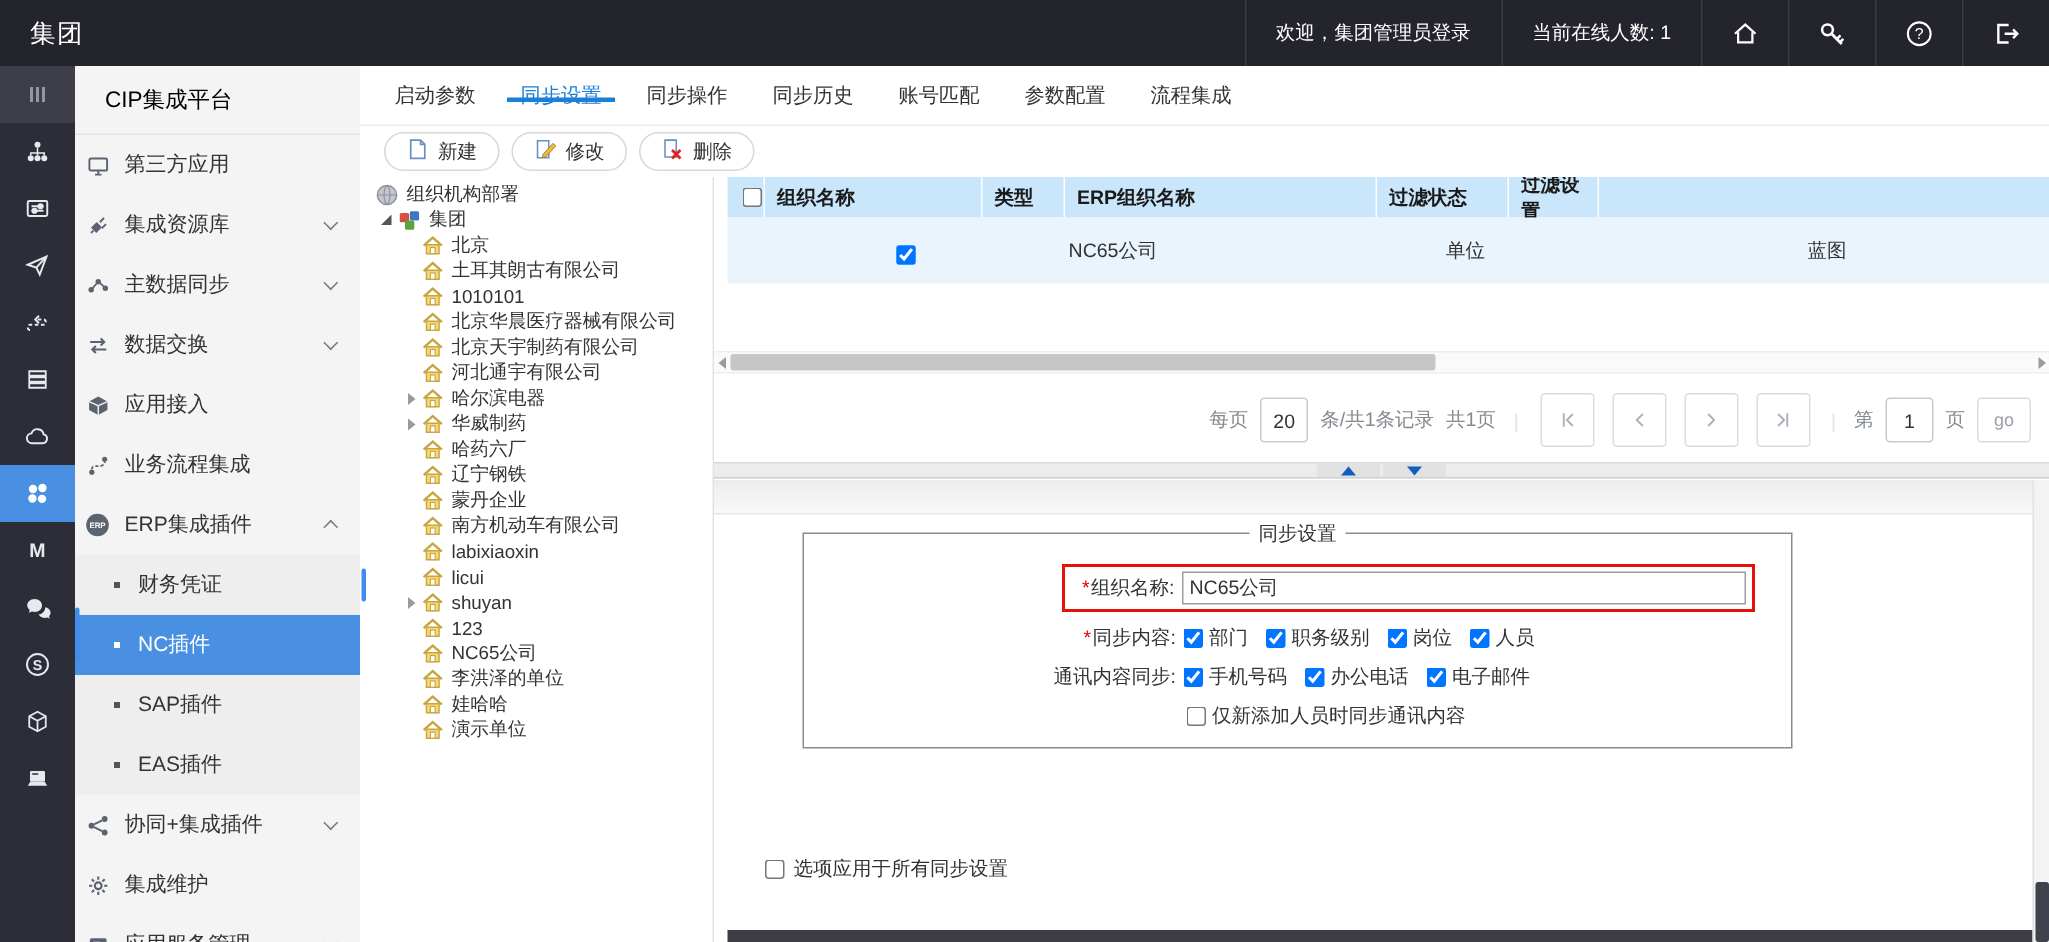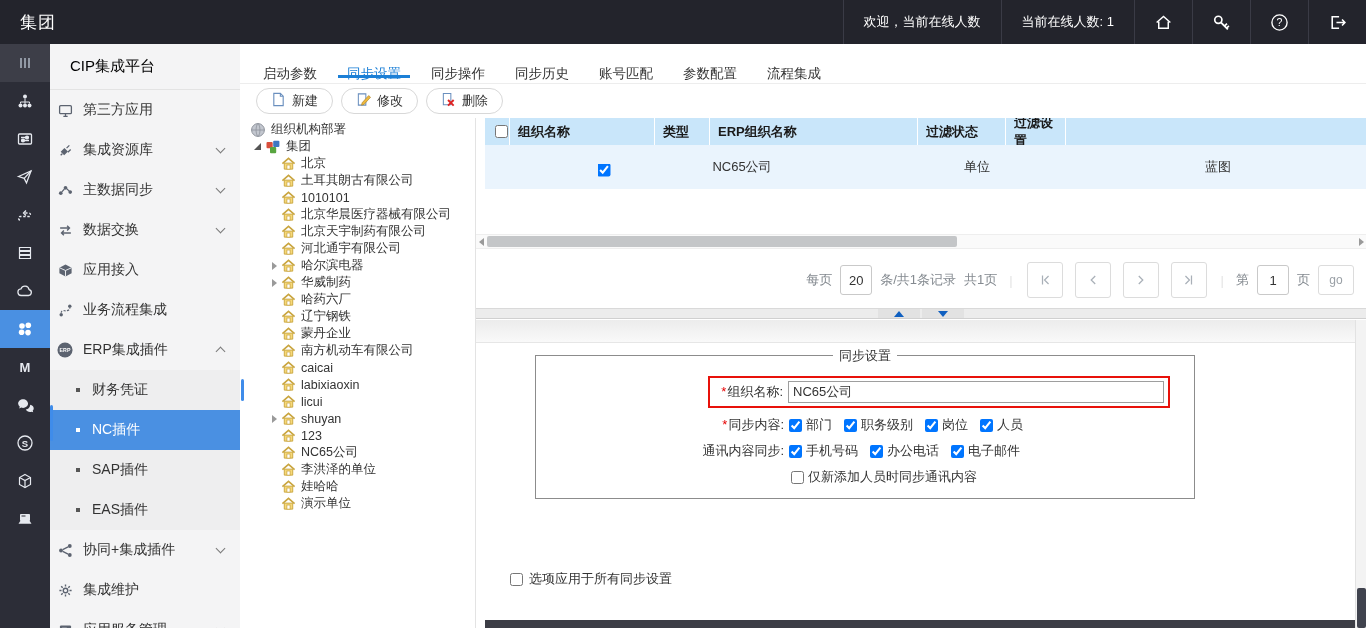--- a/index.html
+++ b/index.html
@@ -33,21 +33,21 @@
   .menu-item.sub .bullet{width:4px;height:4px;background:#555;margin:0 12px 0 2px;flex:none;}
   .menu-item.selected{background:#4a90e2;color:#fff;}
   .menu-item.selected .bullet{background:#fff;}
   .chev{width:7px;height:7px;border-right:1.5px solid #7a7a7a;border-bottom:1.5px solid #7a7a7a;
         flex:none;margin-left:auto;}
   .chev.down{transform:rotate(45deg);margin-top:-3px;}
   .chev.up{transform:rotate(-135deg);margin-top:3px;}
   .sb-thumb{position:absolute;width:3px;background:#3f8cea;z-index:40;border-radius:2px;}
   
   .main{position:absolute;left:240px;top:44px;right:0;bottom:0;background:#fff;}
-  .tabbar{height:40px;display:flex;align-items:flex-end;padding-left:8px;background:#fff;
+  .tabbar{height:40px;display:flex;align-items:center;padding-left:8px;background:#fff;
           border-bottom:1px solid #ededed;}
   .tab{display:flex;align-items:center;padding:0 3px;margin:0 12px;font-size:13.5px;color:#333;
        position:relative;cursor:pointer;white-space:nowrap;}
   .tab.active{color:#1b7fd6;}
   .tab.active::after{content:"";position:absolute;left:-6px;right:-6px;bottom:5px;height:3px;
        background:#1b7fd6;}
   .toolbar{height:34px;display:flex;align-items:center;padding-left:16px;background:#fff;}
   .tbtn{display:inline-flex;align-items:center;gap:6px;height:26px;padding:0 14px;
         border:1px solid #d8d8d8;border-radius:14px;background:#fff;font-size:13px;color:#333;
         margin-right:8px;cursor:pointer;}
@@ -141,21 +141,21 @@
           border-radius:2px;cursor:pointer;}
 </style>
 </head>
 <body>
 
 <div id="app">
 
   <header class="topbar">
     <div class="logo">集团</div>
     <div class="topbar-right">
-      <div class="tseg">欢迎，当前在线人数</div>
+      <div class="tseg">欢迎，集团管理员登录</div>
       <div class="tseg">当前在线人数: 1</div>
       <div class="tseg icon-seg">
         <svg width="19" height="19" viewBox="0 0 18 18" fill="none" stroke="#fff" stroke-width="1.4">
             <path d="M2.5 9 9 3.2 15.5 9"></path>
             <path d="M4.5 8v6.5h9V8"></path>
           </svg>
       </div>
       <div class="tseg icon-seg">
         <svg width="19" height="19" viewBox="0 0 18 18" fill="#fff">
             <circle cx="6" cy="6.5" r="3.4" fill="none" stroke="#fff" stroke-width="1.6"></circle>
@@ -594,32 +594,20 @@
           <div class="tnode">
             <span class="tgap" style="width: 32px;"></span>
             <span class="arr-none"></span>
             <span class="ticon">
               <svg width="15" height="15" viewBox="0 0 16 16">
                 <path d="M1.5 8.2 8 2.5l6.5 5.7" fill="none" stroke="#c9a53f" stroke-width="1.7"></path>
                 <path d="M3.5 7.6h9V14h-9z" fill="#f7d978" stroke="#c9a53f"></path>
                 <rect x="6.3" y="9.6" width="3.4" height="4.4" fill="#fff" stroke="#c9a53f" stroke-width=".8"></rect>
               </svg>
             </span>
-            <span>caicai</span>
-          </div>
-          <div class="tnode">
-            <span class="tgap" style="width: 32px;"></span>
-            <span class="arr-none"></span>
-            <span class="ticon">
-              <svg width="15" height="15" viewBox="0 0 16 16">
-                <path d="M1.5 8.2 8 2.5l6.5 5.7" fill="none" stroke="#c9a53f" stroke-width="1.7"></path>
-                <path d="M3.5 7.6h9V14h-9z" fill="#f7d978" stroke="#c9a53f"></path>
-                <rect x="6.3" y="9.6" width="3.4" height="4.4" fill="#fff" stroke="#c9a53f" stroke-width=".8"></rect>
-              </svg>
-            </span>
             <span>labixiaoxin</span>
           </div>
           <div class="tnode">
             <span class="tgap" style="width: 32px;"></span>
             <span class="arr-none"></span>
             <span class="ticon">
               <svg width="15" height="15" viewBox="0 0 16 16">
                 <path d="M1.5 8.2 8 2.5l6.5 5.7" fill="none" stroke="#c9a53f" stroke-width="1.7"></path>
                 <path d="M3.5 7.6h9V14h-9z" fill="#f7d978" stroke="#c9a53f"></path>
                 <rect x="6.3" y="9.6" width="3.4" height="4.4" fill="#fff" stroke="#c9a53f" stroke-width=".8"></rect>

